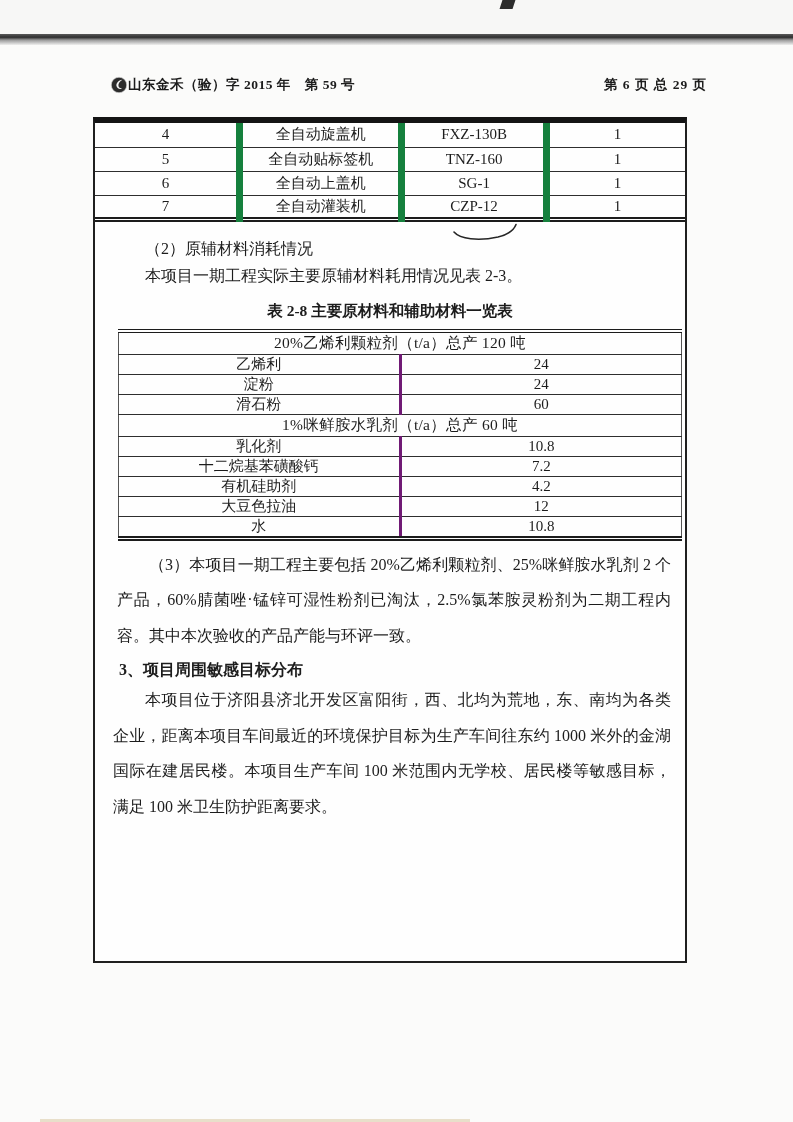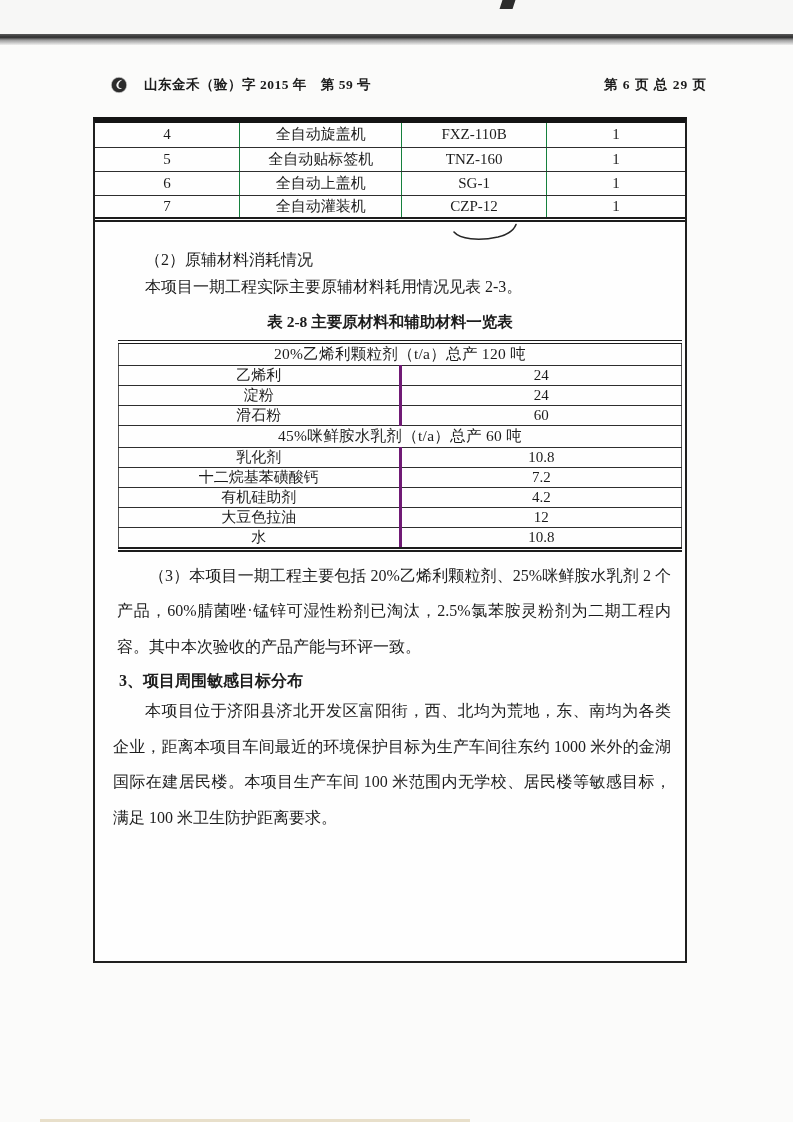--- a/index.html
+++ b/index.html
@@ -18,50 +18,50 @@
   .top-tick    { position:absolute; top:0; left:501px; width:13px; height:9px; background:#2c2c2c;
                  transform:skewX(-18deg); }
   .bottom-edge { position:absolute; bottom:0; left:40px; width:430px; height:3px;
                  background:#d9c8a2; opacity:.55; }
   
   .page-header {
     position:absolute; top:76px; left:110px; width:597px;
     display:flex; justify-content:space-between; align-items:center;
     font-size:13.5px;
   }
-  .doc-id { display:flex; align-items:center; gap:16px; font-weight:bold; letter-spacing:.5px; }
+  .doc-id { display:flex; align-items:center; gap:0; font-weight:bold; letter-spacing:.5px; }
   .logo { display:inline-block; width:18px; height:18px; }
   .page-no { font-weight:bold; letter-spacing:1px; }
   
   .content-box {
     position:absolute; left:93px; top:117px; width:594px; height:846px;
     border:2px solid #1f1f1f; border-top:6px solid #141414;
     background:#fefefe;
   }
   
   table { border-collapse:collapse; }
   .equip-table { width:100%; table-layout:fixed; font-size:15px; }
   .equip-table td {
     height:24px; text-align:center; vertical-align:middle;
-    border-bottom:1px solid #2e2e2e; border-left:1px solid #15803d;
+    border-bottom:1px solid #2e2e2e; border-left:7px solid #15803d;
     font-family:"Liberation Serif","DejaVu Serif",serif;
   }
   .equip-table td:first-child { border-left:none; }
   .equip-table tr:last-child td { border-bottom:5px double #1c1c1c; }
   .col-no    { width:24.5%; }
   .col-name  { width:27.5%; }
   .col-model { width:24.5%; }
   .col-qty   { width:23.5%; }
   
   .swoosh { position:absolute; left:355px; top:100px; }
   
   .para { font-size:16px; line-height:24px; padding:0 14px 0 18px; }
   .indent { text-indent:2em; }
   .justify { text-align:justify; line-height:35.5px; }
-  .sec2-head { margin-top:26px; }
+  .sec2-head { margin-top:15px; }
   .sec2-intro { margin-top:3px; }
   .table-title { margin-top:13px; text-align:center; font-weight:bold; font-size:15.5px; }
   .sec3-head { font-weight:bold; margin-top:5px; padding-left:24px; }
   .p3 { margin-top:6px;padding-left:22px; }
   
   .mat-table {
     width:calc(100% - 26px); margin:7px 3px 0 23px; table-layout:fixed;
     font-size:15px;
     border-top:4px double #1c1c1c; border-bottom:5px double #1c1c1c;
     border-left:1px solid #555; border-right:1px solid #555;
@@ -100,21 +100,21 @@
     <colgroup>
         <col class="col-no">
         <col class="col-name">
         <col class="col-model">
         <col class="col-qty">
       </colgroup>
     <tbody>
       <tr>
         <td>4</td>
         <td>全自动旋盖机</td>
-        <td>FXZ-110B</td>
+        <td>FXZ-130B</td>
         <td>1</td>
       </tr>
       <tr>
         <td>5</td>
         <td>全自动贴标签机</td>
         <td>TNZ-160</td>
         <td>1</td>
       </tr>
       <tr>
         <td>6</td>
@@ -150,21 +150,21 @@
       </tr>
       <tr>
         <td class="mname">淀粉</td>
         <td>24</td>
       </tr>
       <tr>
         <td class="mname">滑石粉</td>
         <td>60</td>
       </tr>
       <tr class="grp-head">
-        <th colspan="2">45%咪鲜胺水乳剂（t/a）总产 60 吨</th>
+        <th colspan="2">1%咪鲜胺水乳剂（t/a）总产 60 吨</th>
       </tr>
       <tr>
         <td class="mname">乳化剂</td>
         <td>10.8</td>
       </tr>
       <tr>
         <td class="mname">十二烷基苯磺酸钙</td>
         <td>7.2</td>
       </tr>
       <tr>

